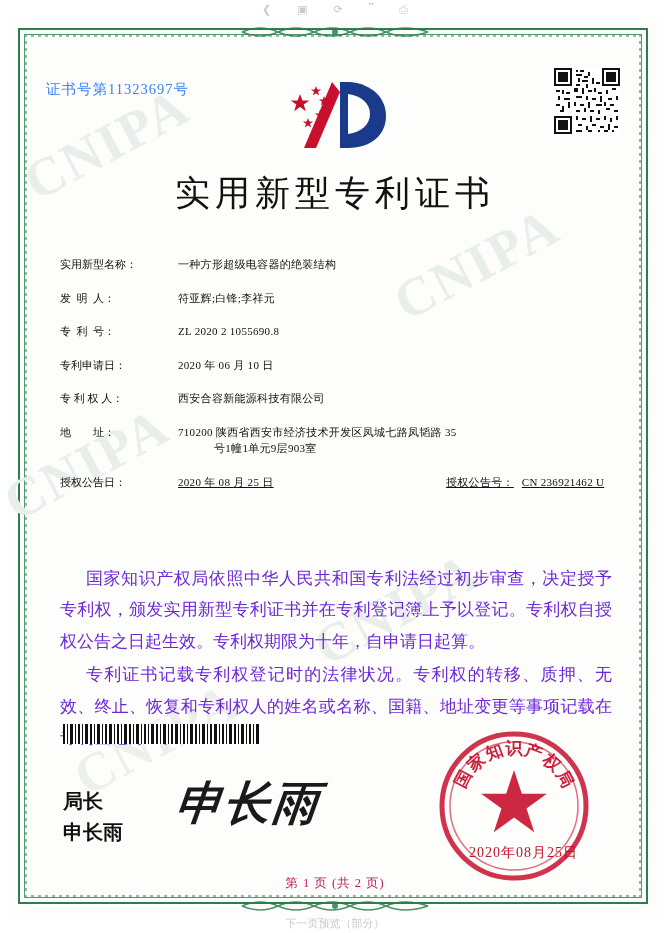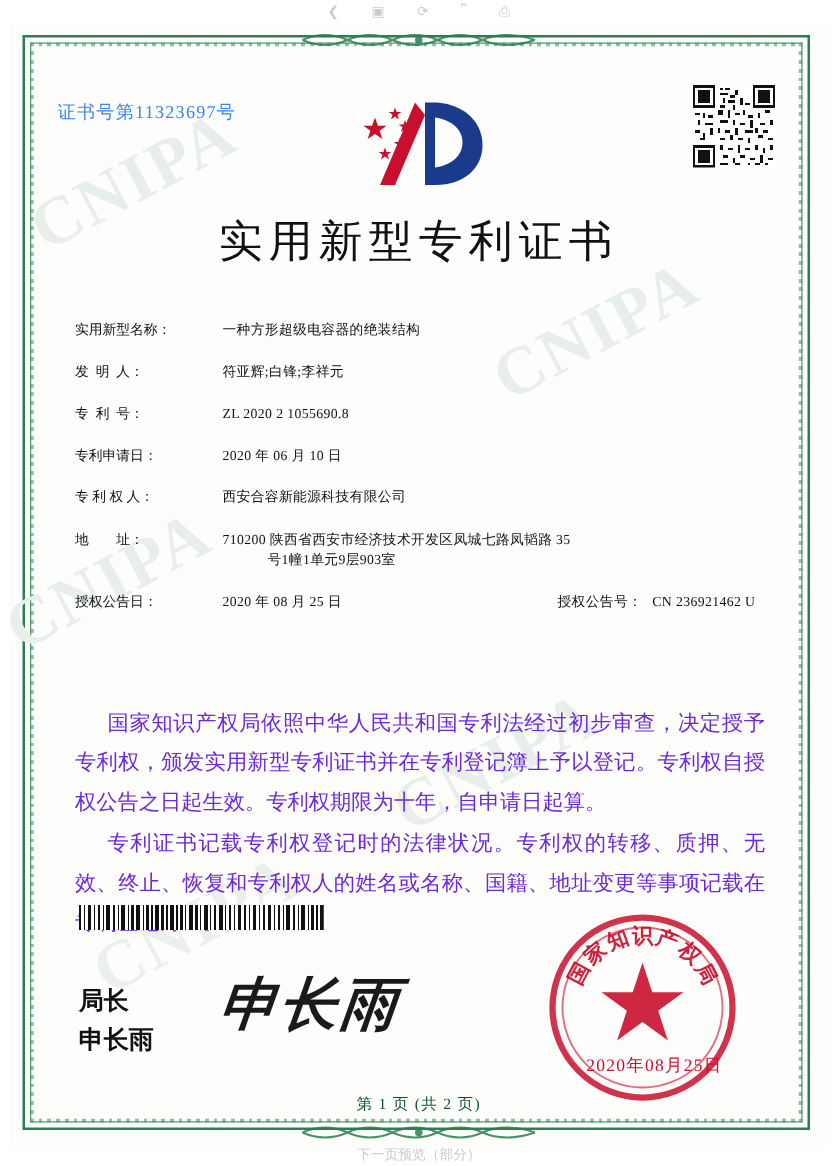--- a/index.html
+++ b/index.html
@@ -179,21 +179,21 @@
     white-space: pre;
   }
   .row .value {
     flex: 1;
     letter-spacing: .3px;
   }
   .row .value .sub {
     display: block;
     margin-left: 36px;
   }
-  .row.inline-two .value { display: flex; }
+  .row.inline-two .value { display: flex; text-decoration: underline; }
   .row.inline-two .value .left { width: 268px; }
   .row.inline-two .value .right-label { margin-right: 8px; }
 
   
   .paragraphs {
     position: absolute;
     top: 545px;
     left: 52px;
     width: 552px;
     font-size: 17px;
@@ -255,21 +255,21 @@
     letter-spacing: 1px;
     font-family: "Liberation Serif", serif;
   }
 
   .page-footer {
     position: absolute;
     bottom: 26px;
     width: 654px;
     text-align: center;
     font-size: 12.5px;
-    color: #14532d;
+    color: #be185d;
     letter-spacing: 1px;
   }
 
   .below-page {
     position: absolute;
     bottom: 2px;
     width: 670px;
     text-align: center;
     font-size: 11px;
     color: #c9c9c9;

